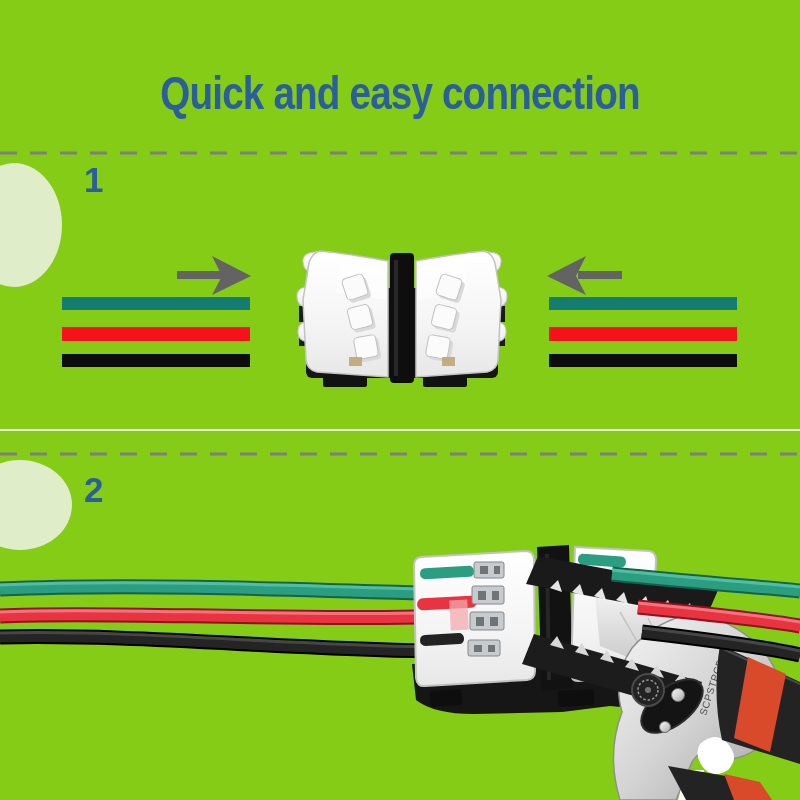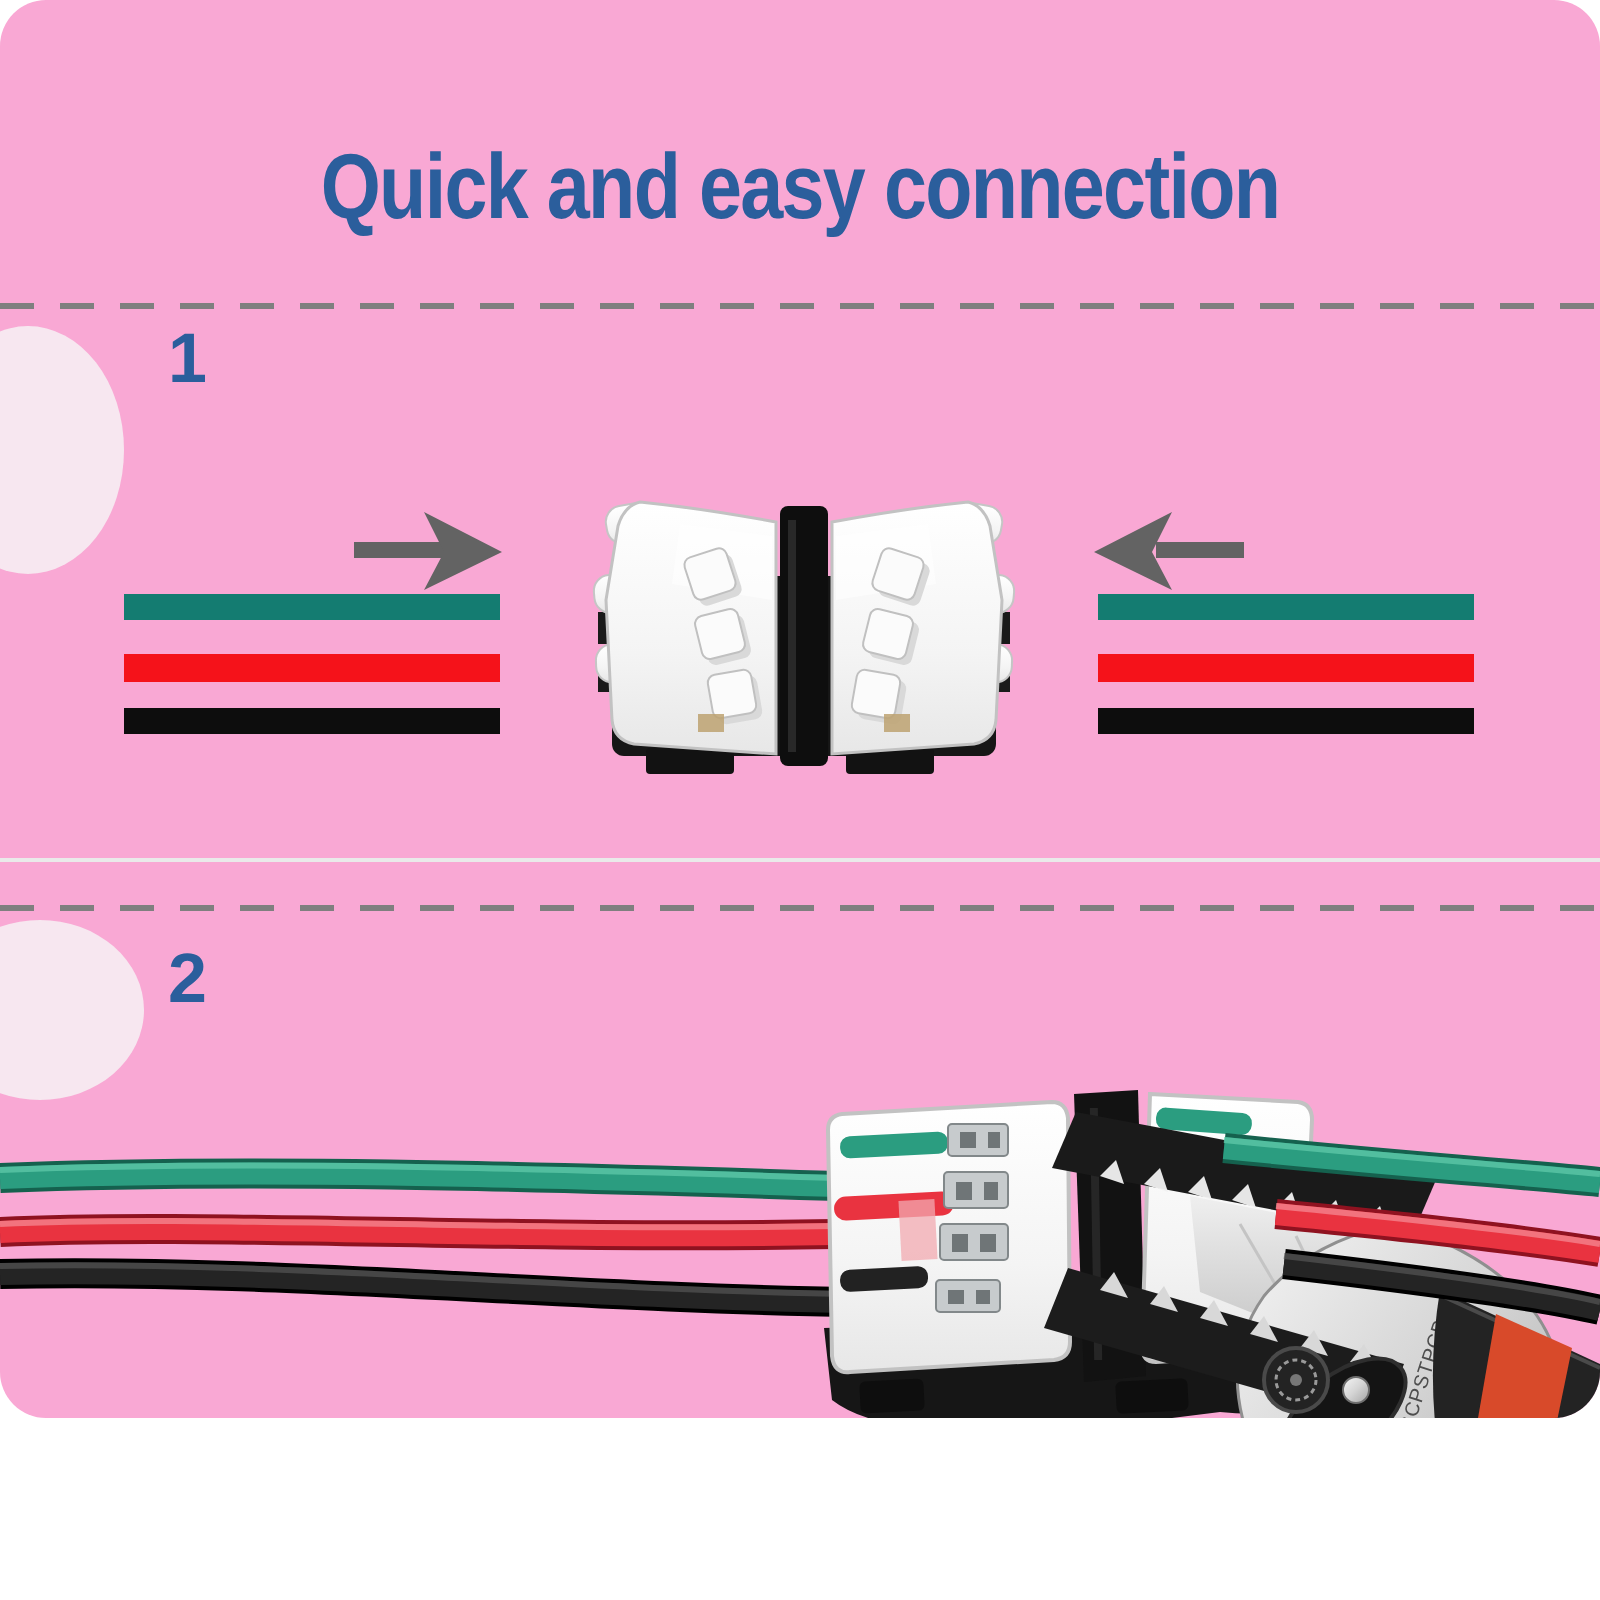--- a/index.html
+++ b/index.html
@@ -1,17 +1,17 @@
 <!DOCTYPE html>
 <html><head>
 <meta charset="utf-8">
 <style>
   html,body{margin:0;padding:0;background:#fff;}
-  .page{position:relative;width:800px;height:709px;background:#f9a8d4;overflow:hidden;
-        font-family:"Liberation Sans",sans-serif;border-radius:23px;}
+  .page{position:relative;width:800px;height:800px;background:#84cc16;overflow:hidden;
+        font-family:"Liberation Sans",sans-serif;}
   .title{position:absolute;top:36px;left:0;width:800px;text-align:center;
          font-size:46px;font-weight:bold;letter-spacing:-1px;line-height:52px;
          transform:scaleX(0.84);transform-origin:400px 0;}
   .step-label{position:absolute;font-size:35px;font-weight:bold;}
   #step1-label{left:84px;top:160px;}
   #step2-label{left:84px;top:470px;}
   svg.canvas{position:absolute;left:0;top:0;}
 </style>
 </head>
 <body>

